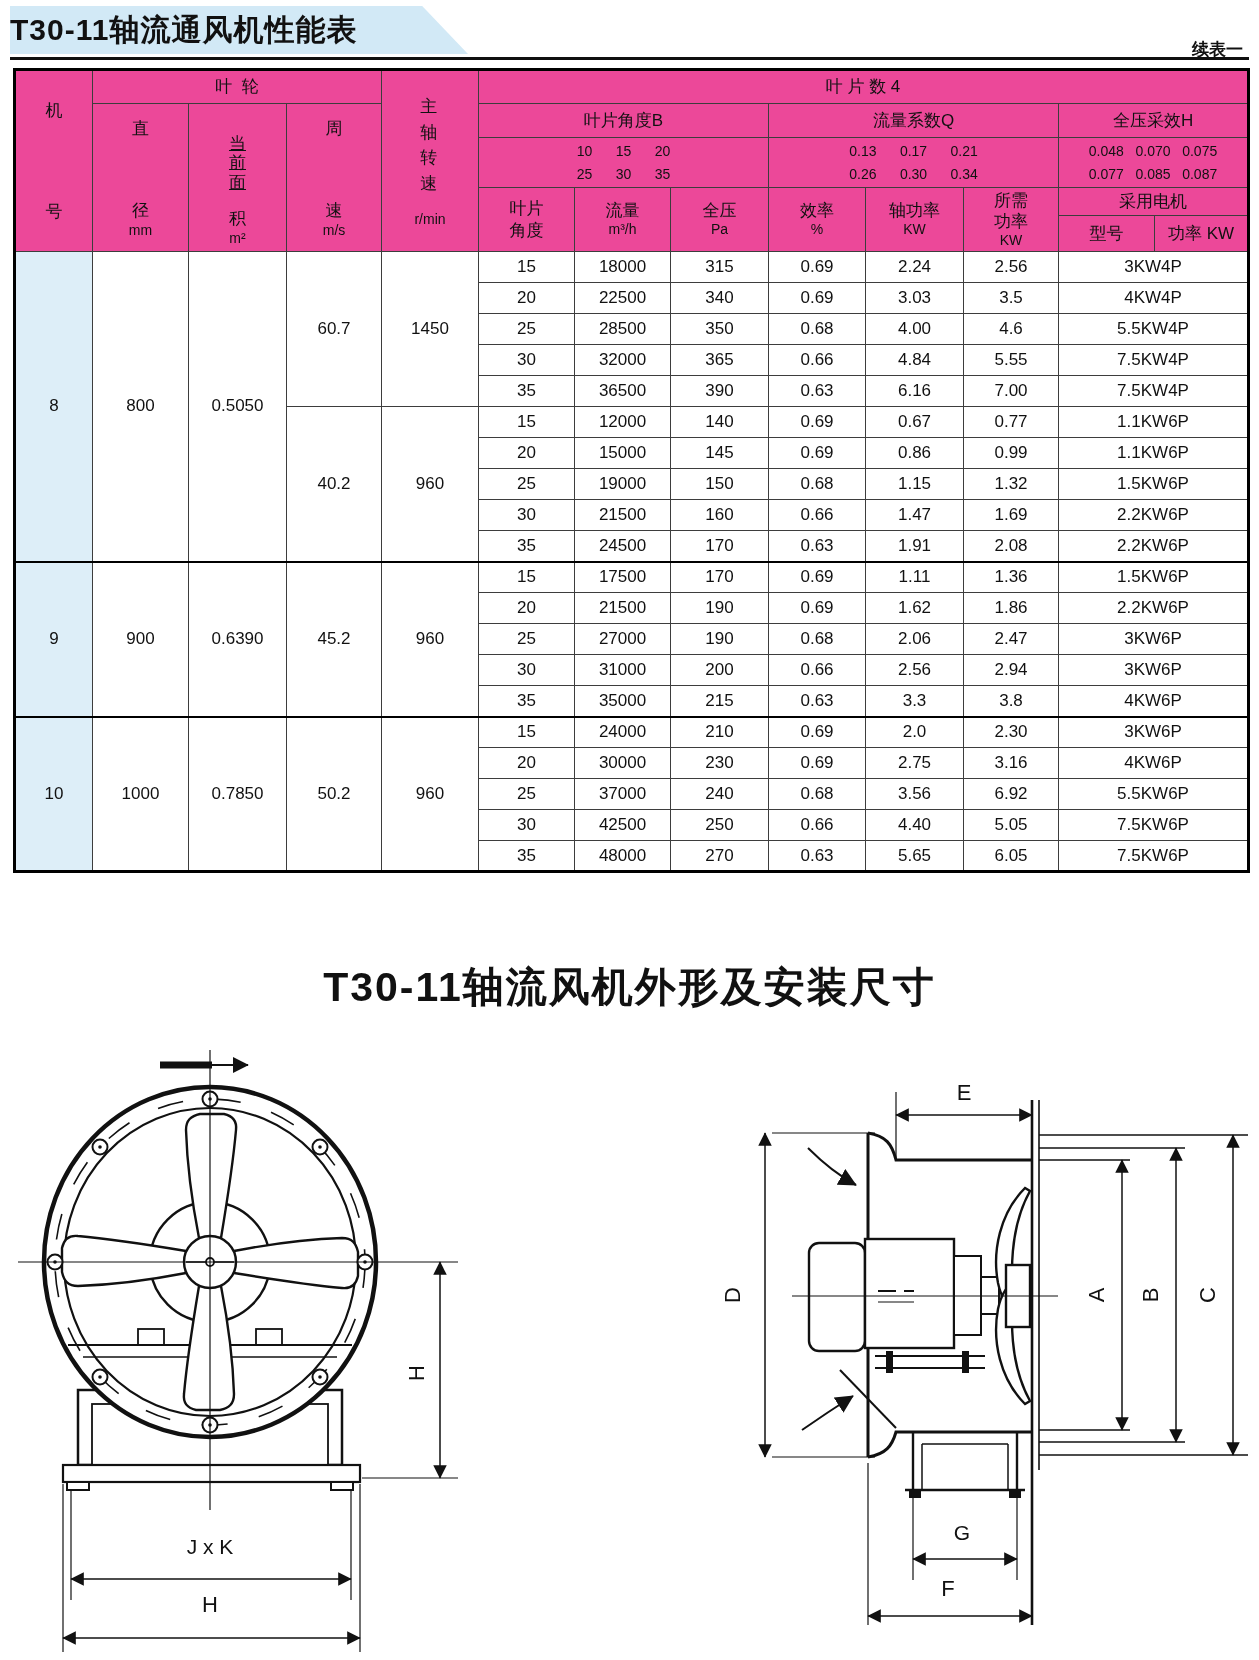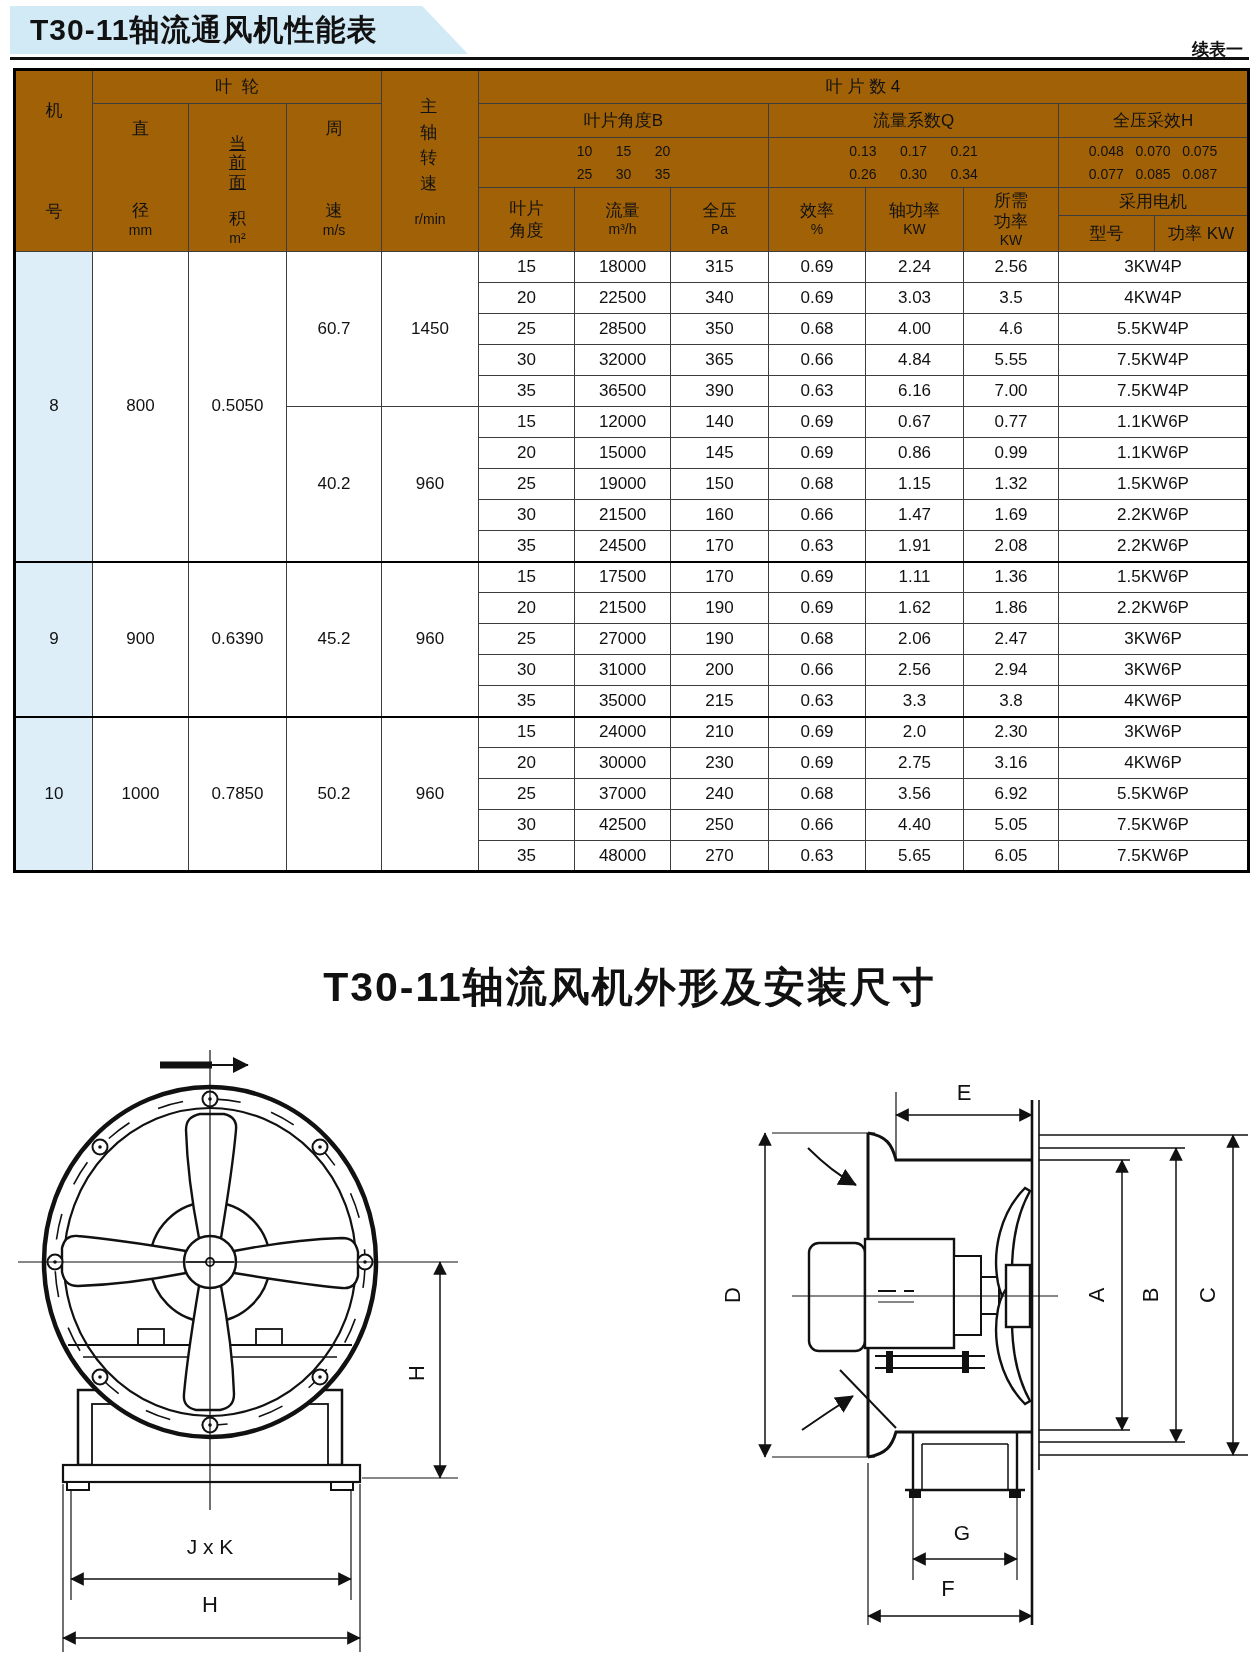--- a/index.html
+++ b/index.html
@@ -6,37 +6,37 @@
   html,body { margin:0; padding:0; }
   body {
     width:1259px; height:1660px; position:relative; background:#ffffff;
     font-family:"Liberation Sans","DejaVu Sans",sans-serif; color:#111;
   }
   
   .banner {
     position:absolute; left:10px; top:6px; width:458px; height:48px;
     background:#d2e9f6;
     clip-path:polygon(0 0, 90% 0, 100% 100%, 0 100%);
-    display:flex; align-items:center; padding-left:20px;
+    display:flex; align-items:center; 
   }
   .banner-title { font-size:30px; font-weight:bold; letter-spacing:1px; }
   .cont-note { position:absolute; right:16px; top:38px; font-size:17px; font-weight:bold; }
   .top-rule { position:absolute; left:10px; right:10px; top:57px; border-top:3px solid #101010; }
 
   
   table.perf {
     position:absolute; left:13px; top:68px; width:1234px;
     border-collapse:collapse; table-layout:fixed;
     border:3px solid #000;
   }
   table.perf th, table.perf td {
     border:1px solid #3d3d3d; text-align:center; vertical-align:middle;
     padding:0; font-weight:normal; overflow:hidden;
   }
-  table.perf thead th { background:#a16207; font-size:17px; line-height:1.25; }
+  table.perf thead th { background:#ec4899; font-size:17px; line-height:1.25; }
   .hr-a{height:34px}.hr-b{height:34px}.hr-c{height:50px}.hr-d{height:28px}.hr-e{height:36px}
   .hr-e th { border-bottom:2px solid #000; }
   table.perf tbody tr { height:31px; }
   table.perf tbody td { font-size:17px; background:#ffffff; }
   tr.shade td { background:#eaebec; }
   table.perf tbody td.cell-jihao { background:#ddeef8; }
   tr.machine-start td { border-top:2px solid #000; }
   tr.group-start td { border-top:1.5px solid #2b2b2b; }
   .pre { white-space:pre; }
   .unit { font-size:14px; }

